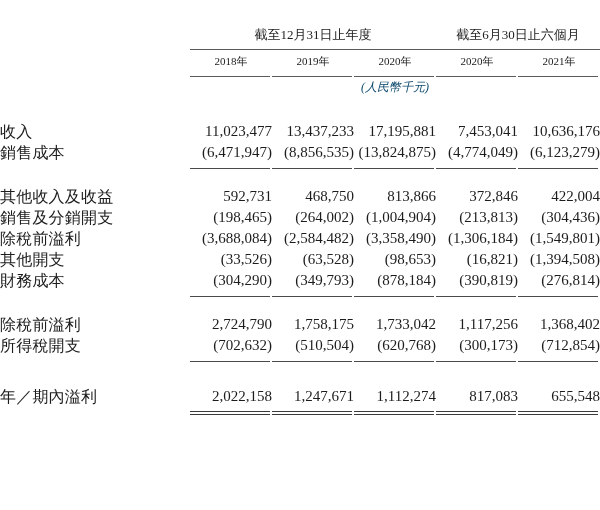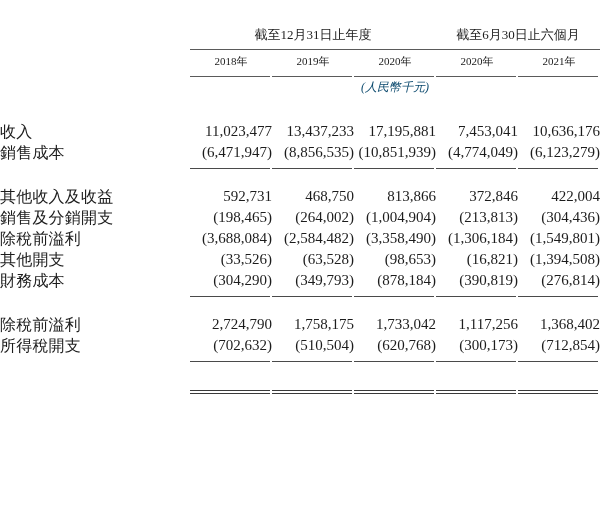--- a/index.html
+++ b/index.html
@@ -192,21 +192,21 @@
       <td class="num-cell">13,437,233</td>
       <td class="num-cell">17,195,881</td>
       <td class="num-cell">7,453,041</td>
       <td class="num-cell">10,636,176</td>
     </tr>
 
     <tr>
       <td class="label-cell">銷售成本</td>
       <td class="num-cell">(6,471,947)</td>
       <td class="num-cell">(8,856,535)</td>
-      <td class="num-cell">(10,851,939)</td>
+      <td class="num-cell">(13,824,875)</td>
       <td class="num-cell">(4,774,049)</td>
       <td class="num-cell">(6,123,279)</td>
     </tr>
 
     <tr class="sub-rule">
       <td></td>
       <td>
           <div class="rule-inner"></div>
         </td>
       <td>
@@ -331,20 +331,28 @@
         </td>
       <td>
           <div class="rule-inner"></div>
         </td>
     </tr>
 
     <tr class="spacer-lg">
       <td colspan="6"></td>
     </tr>
 
+    <tr class="bold">
+      <td class="label-cell">年／期內溢利</td>
+      <td class="num-cell">2,022,158</td>
+      <td class="num-cell">1,247,671</td>
+      <td class="num-cell">1,112,274</td>
+      <td class="num-cell">817,083</td>
+      <td class="num-cell">655,548</td>
+    </tr>
 
     <tr class="dbl-rule">
       <td></td>
       <td>
           <div class="rule-inner"></div>
         </td>
       <td>
           <div class="rule-inner"></div>
         </td>
       <td>

